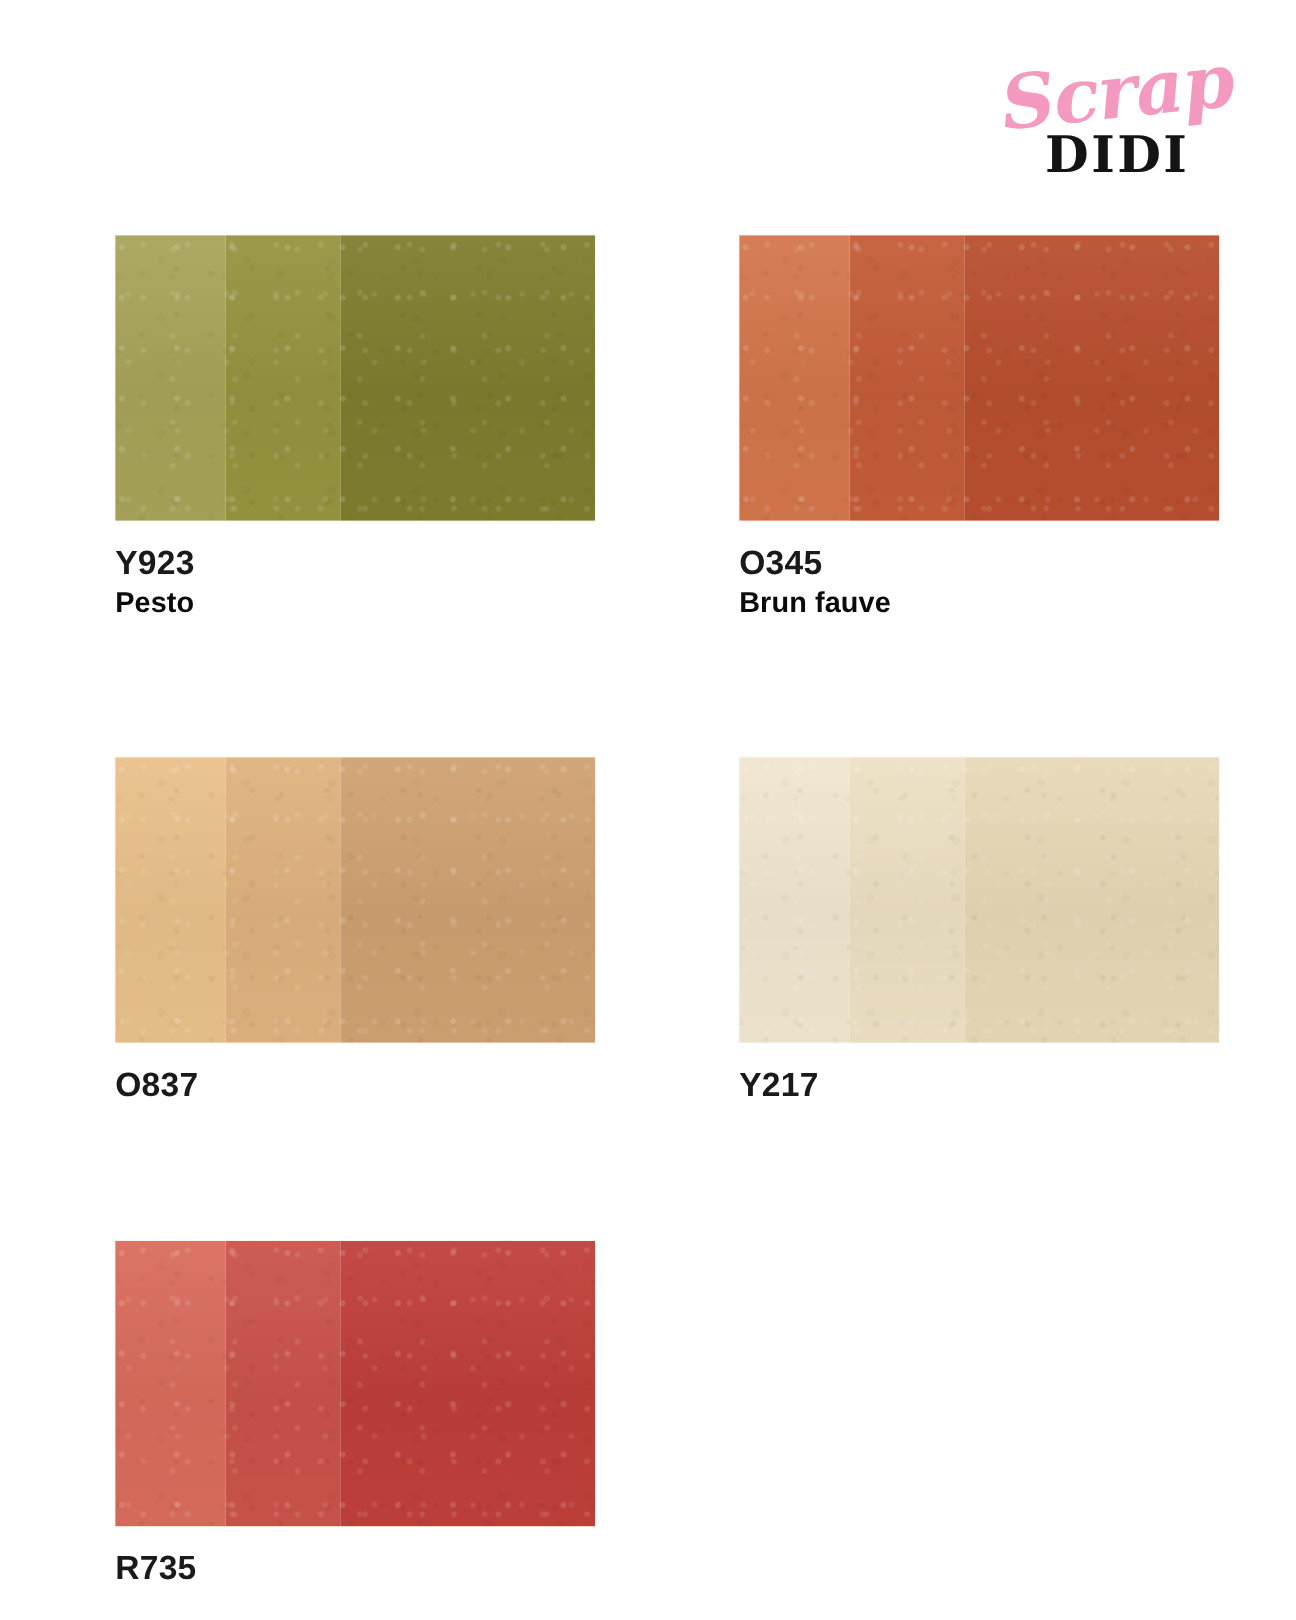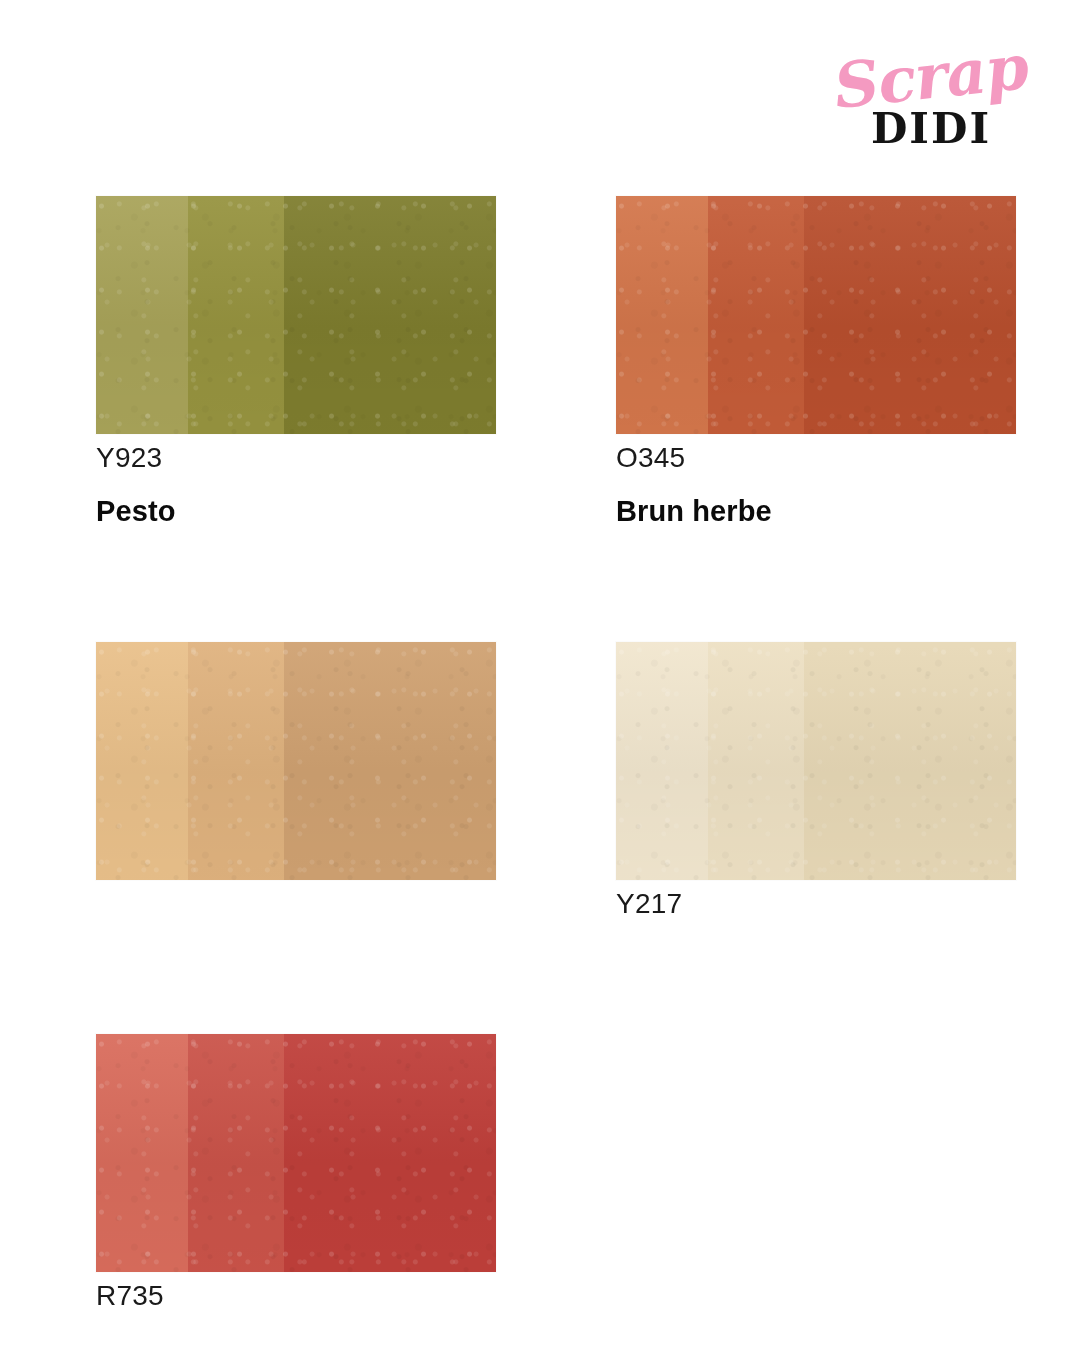--- a/index.html
+++ b/index.html
@@ -104,30 +104,30 @@
     background-size: 46px 42px, 58px 51px, 37px 44px, 63px 39px, 41px 57px, 71px 48px, 52px 36px, 44px 62px;
   }
   .swatch .sheen {
     position: absolute;
     inset: 0;
     pointer-events: none;
     background: linear-gradient(180deg, rgba(255,255,255,.06) 0%, rgba(0,0,0,.04) 55%, rgba(0,0,0,.02) 100%);
   }
 
   .code {
-    margin-top: 7px;
+    margin-top: 18px;
     font-size: 28px;
-    font-weight: 400;
+    font-weight: 700;
     line-height: 1.18;
     color: #1a1a1a;
     letter-spacing: .2px;
   }
   .name {
-    margin-top: 20px;
-    font-size: 29px;
+    margin-top: 4px;
+    font-size: 24px;
     font-weight: 700;
     line-height: 1.18;
     color: #0b0b0b;
     letter-spacing: .1px;
   }
 </style>
 </head>
 <body style="background: rgb(255, 255, 255);">
 
 <div class="brand">
@@ -152,31 +152,32 @@
 
   <div class="swatch-cell">
     <div class="swatch">
       <div class="band b1" style="background: rgb(211, 118, 75);"></div>
       <div class="band b2" style="background: rgb(196, 92, 56);"></div>
       <div class="band b3" style="background: rgb(184, 79, 46);"></div>
       <div class="grain"></div>
       <div class="sheen"></div>
     </div>
     <div class="code">O345</div>
-    <div class="name">Brun herbe</div>
+    <div class="name">Brun fauve</div>
   </div>
 
   <div class="swatch-cell">
     <div class="swatch">
       <div class="band b1" style="background: rgb(233, 192, 138);"></div>
       <div class="band b2" style="background: rgb(223, 178, 126);"></div>
       <div class="band b3" style="background: rgb(207, 161, 113);"></div>
       <div class="grain"></div>
       <div class="sheen"></div>
     </div>
+    <div class="code">O837</div>
   </div>
 
   <div class="swatch-cell">
     <div class="swatch">
       <div class="band b1" style="background: rgb(241, 230, 206);"></div>
       <div class="band b2" style="background: rgb(237, 224, 195);"></div>
       <div class="band b3" style="background: rgb(231, 216, 182);"></div>
       <div class="grain"></div>
       <div class="sheen"></div>
     </div>

